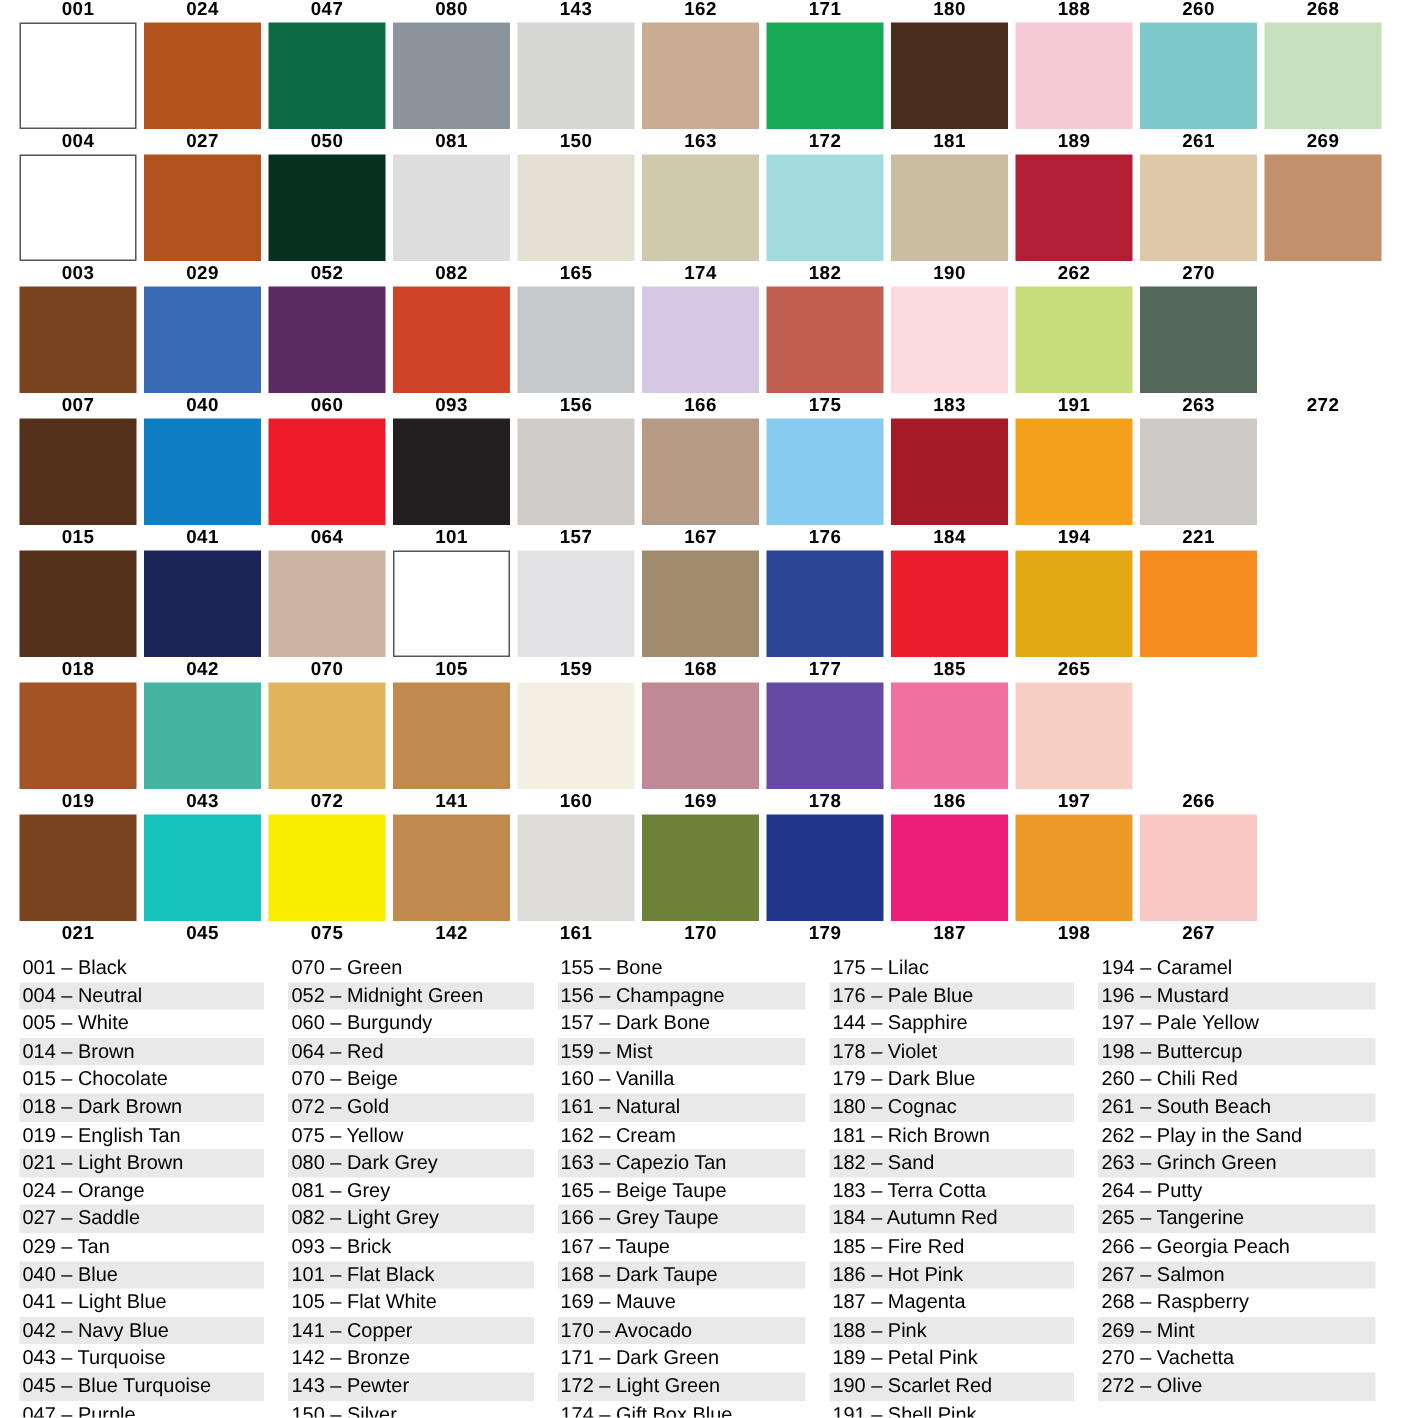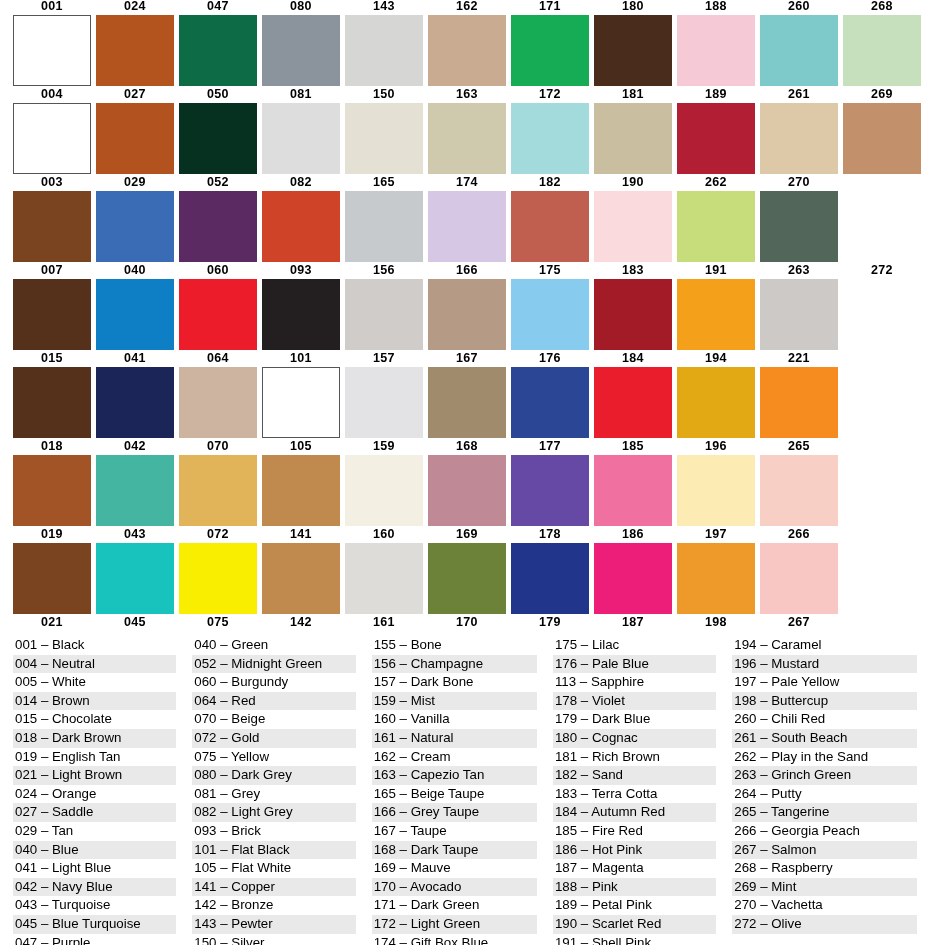--- a/index.html
+++ b/index.html
@@ -366,24 +366,20 @@
           <div class="swatch-code">168</div>
           <div class="swatch-box" style="background: rgb(191, 138, 149);"></div>
         </div>
         <div class="swatch-cell">
           <div class="swatch-code">177</div>
           <div class="swatch-box" style="background: rgb(101, 73, 165);"></div>
         </div>
         <div class="swatch-cell">
           <div class="swatch-code">185</div>
           <div class="swatch-box" style="background: rgb(240, 112, 159);"></div>
-        </div>
-        <div class="swatch-cell">
-          <div class="swatch-code">196</div>
-          <div class="swatch-box" style="background: rgb(252, 236, 180);"></div>
         </div>
         <div class="swatch-cell">
           <div class="swatch-code">265</div>
           <div class="swatch-box" style="background: rgb(247, 207, 196);"></div>
         </div>
         <div class="swatch-cell empty">
           <div class="swatch-code"></div>
           <div class="swatch-box"></div>
         </div>
       </div>
@@ -495,21 +491,21 @@
         <div class="legend-item alt">027 – Saddle</div>
         <div class="legend-item">029 – Tan</div>
         <div class="legend-item alt">040 – Blue</div>
         <div class="legend-item">041 – Light Blue</div>
         <div class="legend-item alt">042 – Navy Blue</div>
         <div class="legend-item">043 – Turquoise</div>
         <div class="legend-item alt">045 – Blue Turquoise</div>
         <div class="legend-item">047 – Purple</div>
       </div>
       <div class="legend-col">
-        <div class="legend-item">040 – Green</div>
+        <div class="legend-item">070 – Green</div>
         <div class="legend-item alt">052 – Midnight Green</div>
         <div class="legend-item">060 – Burgundy</div>
         <div class="legend-item alt">064 – Red</div>
         <div class="legend-item">070 – Beige</div>
         <div class="legend-item alt">072 – Gold</div>
         <div class="legend-item">075 – Yellow</div>
         <div class="legend-item alt">080 – Dark Grey</div>
         <div class="legend-item">081 – Grey</div>
         <div class="legend-item alt">082 – Light Grey</div>
         <div class="legend-item">093 – Brick</div>
@@ -535,21 +531,21 @@
         <div class="legend-item alt">168 – Dark Taupe</div>
         <div class="legend-item">169 – Mauve</div>
         <div class="legend-item alt">170 – Avocado</div>
         <div class="legend-item">171 – Dark Green</div>
         <div class="legend-item alt">172 – Light Green</div>
         <div class="legend-item">174 – Gift Box Blue</div>
       </div>
       <div class="legend-col">
         <div class="legend-item">175 – Lilac</div>
         <div class="legend-item alt">176 – Pale Blue</div>
-        <div class="legend-item">113 – Sapphire</div>
+        <div class="legend-item">144 – Sapphire</div>
         <div class="legend-item alt">178 – Violet</div>
         <div class="legend-item">179 – Dark Blue</div>
         <div class="legend-item alt">180 – Cognac</div>
         <div class="legend-item">181 – Rich Brown</div>
         <div class="legend-item alt">182 – Sand</div>
         <div class="legend-item">183 – Terra Cotta</div>
         <div class="legend-item alt">184 – Autumn Red</div>
         <div class="legend-item">185 – Fire Red</div>
         <div class="legend-item alt">186 – Hot Pink</div>
         <div class="legend-item">187 – Magenta</div>

